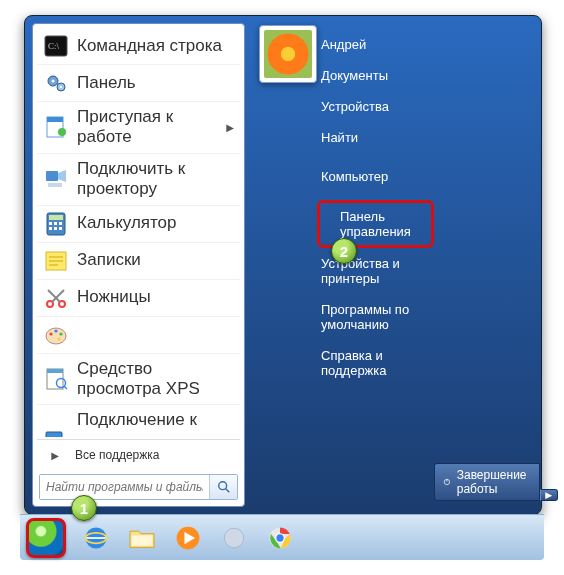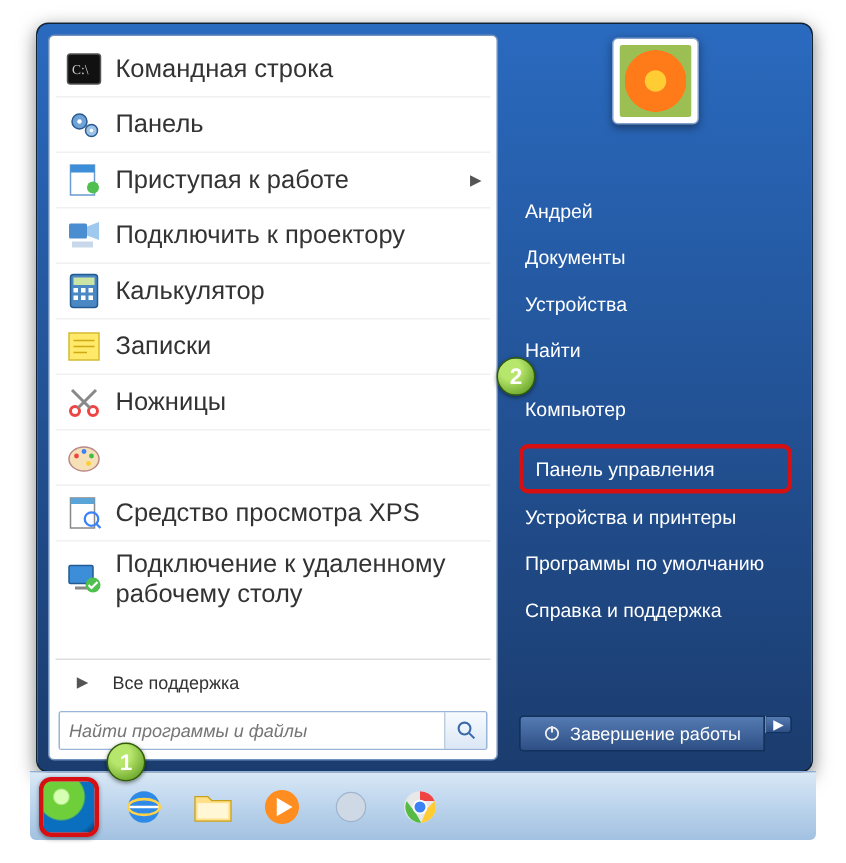--- a/index.html
+++ b/index.html
@@ -80,23 +80,22 @@
     width: 28px; height: 24px;
     background: linear-gradient(180deg,#f7fbff,#dbe7f5);
     border-left: 1px solid #bcd;
     display:flex;align-items:center;justify-content:center;
   }
   
   .right-panel {
     flex: 1;
     padding: 6px 6px 6px 14px;
     display: flex;
-    flex-direction: column;
+    flex-direction: row;
     color: #fff;
-    gap: 28px;
   }
   .avatar-wrap { display:flex; justify-content:center; margin-bottom:14px; margin-top:-4px; }
   .avatar {
     width: 58px; height:58px;
     background:#fff;
     border:1px solid #7fa0cc;
     border-radius:4px;
     box-shadow:0 2px 6px rgba(0,0,0,0.4);
     padding:3px;
     display:flex;align-items:center;justify-content:center;
@@ -109,28 +108,28 @@
   .right-link {
     padding: 8px 4px;
     font-size: 13px;
     color: #fff;
     cursor: default;
     border-radius:3px;
   }
   .right-link.control-panel {
     border: 3px solid #d61012;
     border-radius: 6px;
-    padding: 6px 8px;
+    padding: 6px 20px;
     position: relative;
   }
   .right-spacer { height: 8px; }
   .shutdown-row {
     margin-top: auto;
     display:flex;
-    align-items:flex-start;
+    align-items:flex-end;
   }
   .shutdown-btn {
     flex:1;
     display:flex;align-items:center;justify-content:center;
     gap:6px;
     background: linear-gradient(180deg,#557bb3,#2d4f85);
     border:1px solid #12325c;
     border-radius:3px 0 0 3px;
     color:#fff;
     font-size:12px;

